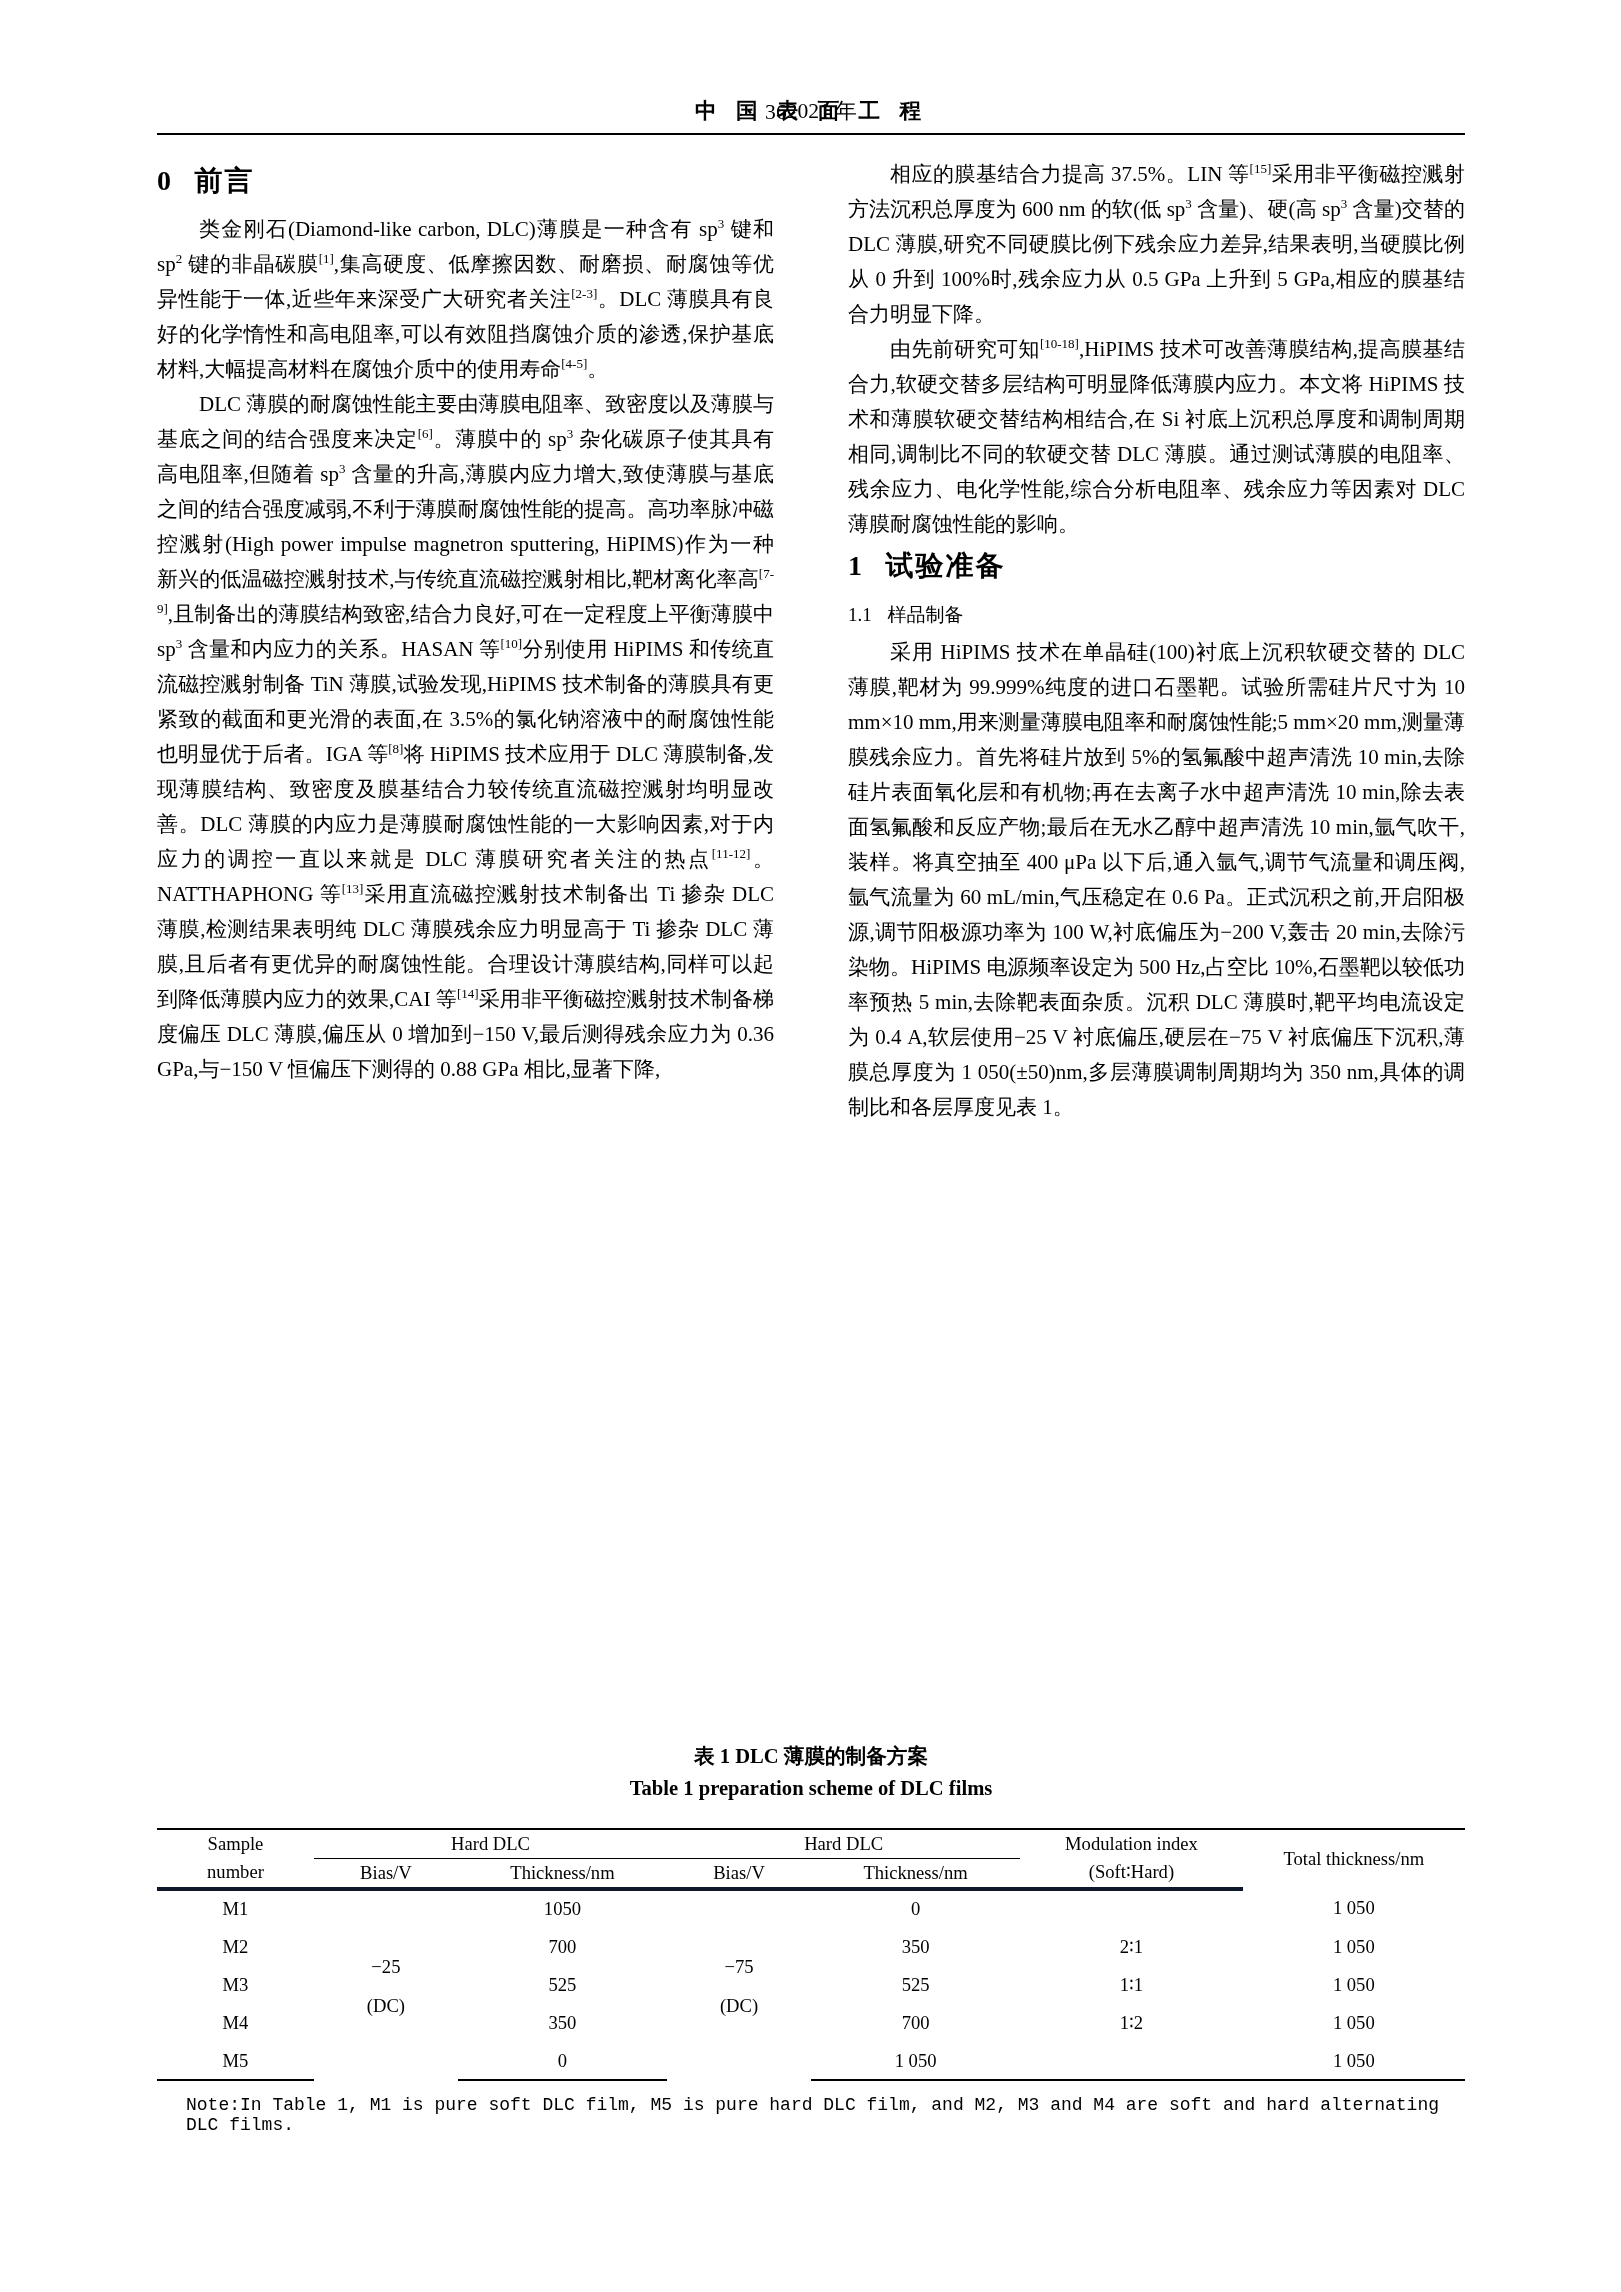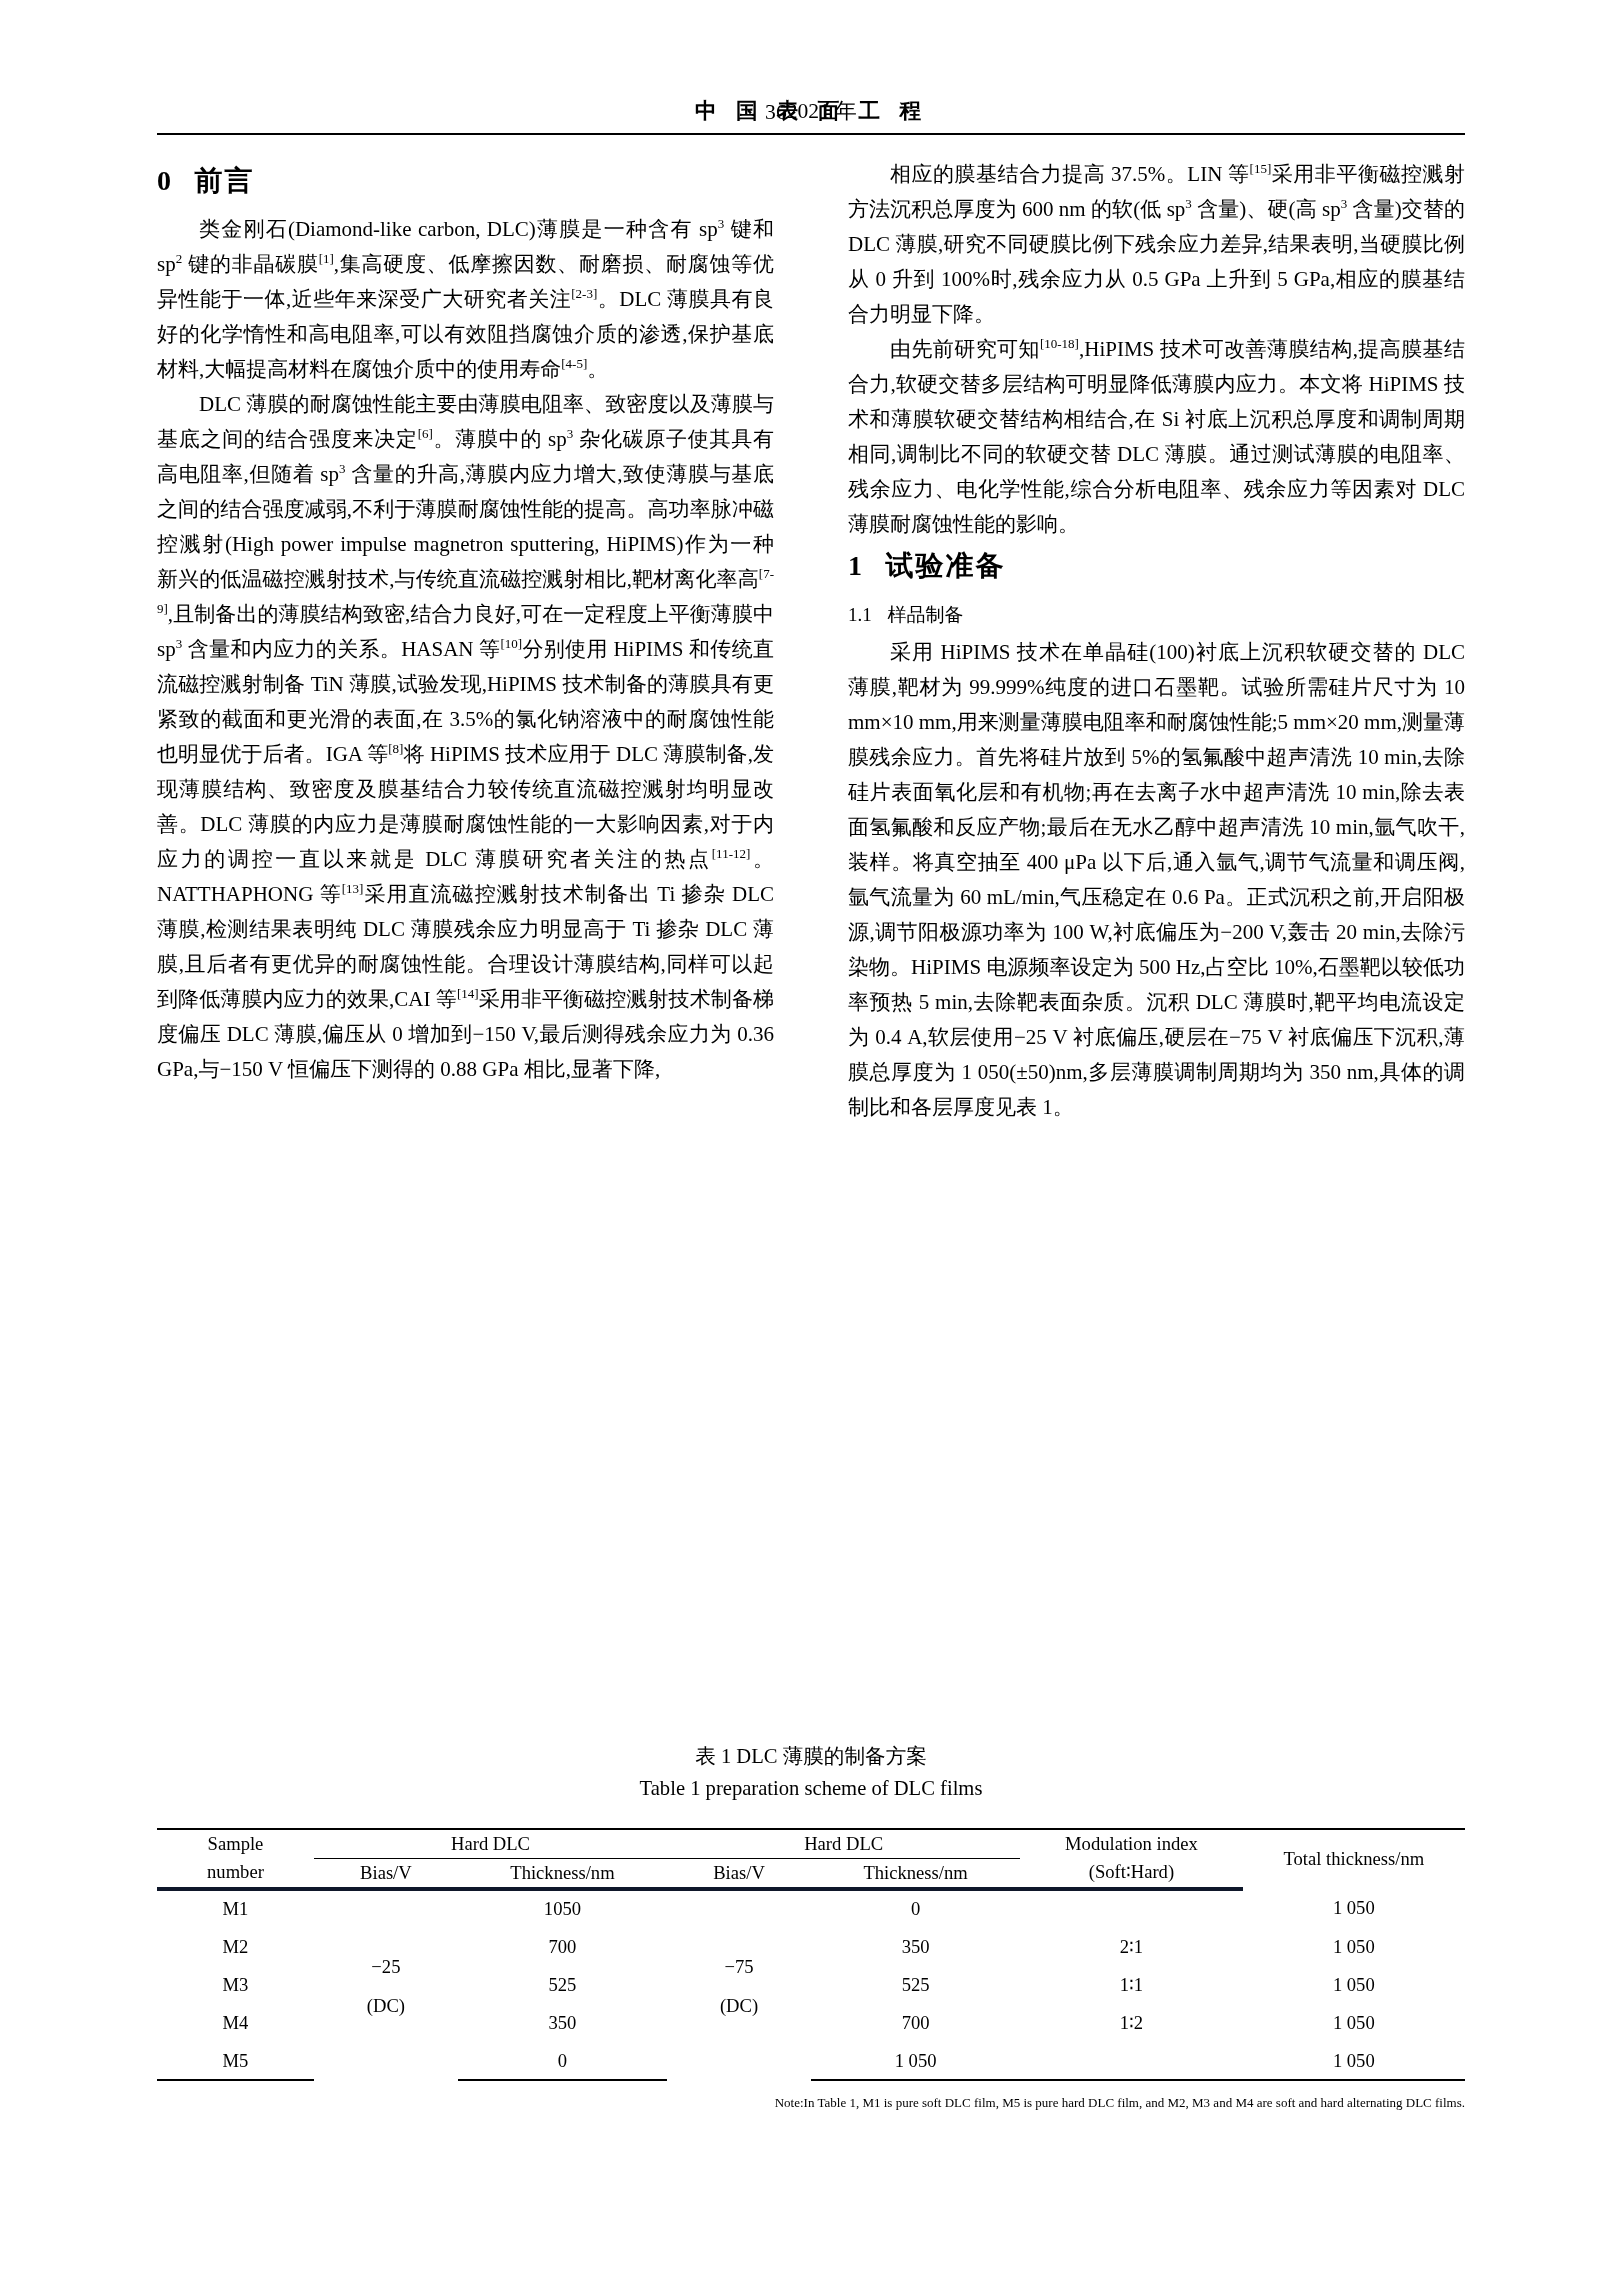--- a/index.html
+++ b/index.html
@@ -90,21 +90,21 @@
   
   .table-wrap {
     position: absolute;
     left: 157px;
     top: 1740px;
     width: 1308px;
   }
   .tbl-caption {
     text-align: center;
     font-size: 20.6px;
-    font-weight: normal;
+    font-weight: bold;
     line-height: 32px;
   }
   table.dlc {
     width: 100%;
     border-collapse: collapse;
     font-family: "Liberation Serif", serif;
     font-size: 18.6px;
     margin-top: 24px;
   }
   table.dlc td, table.dlc th {
@@ -113,23 +113,23 @@
     padding: 2.9px 2px;
   }
   .rule-top td { border-top: 2px solid #000; }
   .rule-mid td { border-bottom: 4px solid #0f172a; }
   .rule-bot td { border-bottom: 2px solid #000; }
   .hdr-row td { padding-top: 5.9px; padding-bottom: 2px; }
   .hdr-row2 td { padding-top: 2px; padding-bottom: 5.9px; }
   .uline { border-bottom: 1px solid #000; }
   .note {
     margin-top: 13.7px;
-    font-family: Liberation Serif, serif;
-    font-size: 13px;
-    text-align: right;
+    font-family: Liberation Mono, monospace;
+    font-size: 18px;
+    text-align: left;
     padding-left: 29px;
   }
   .body-row td { height: 32px; }
 </style>
 </head>
 <body>
 
 <div class="page">
 
   <div class="header">

